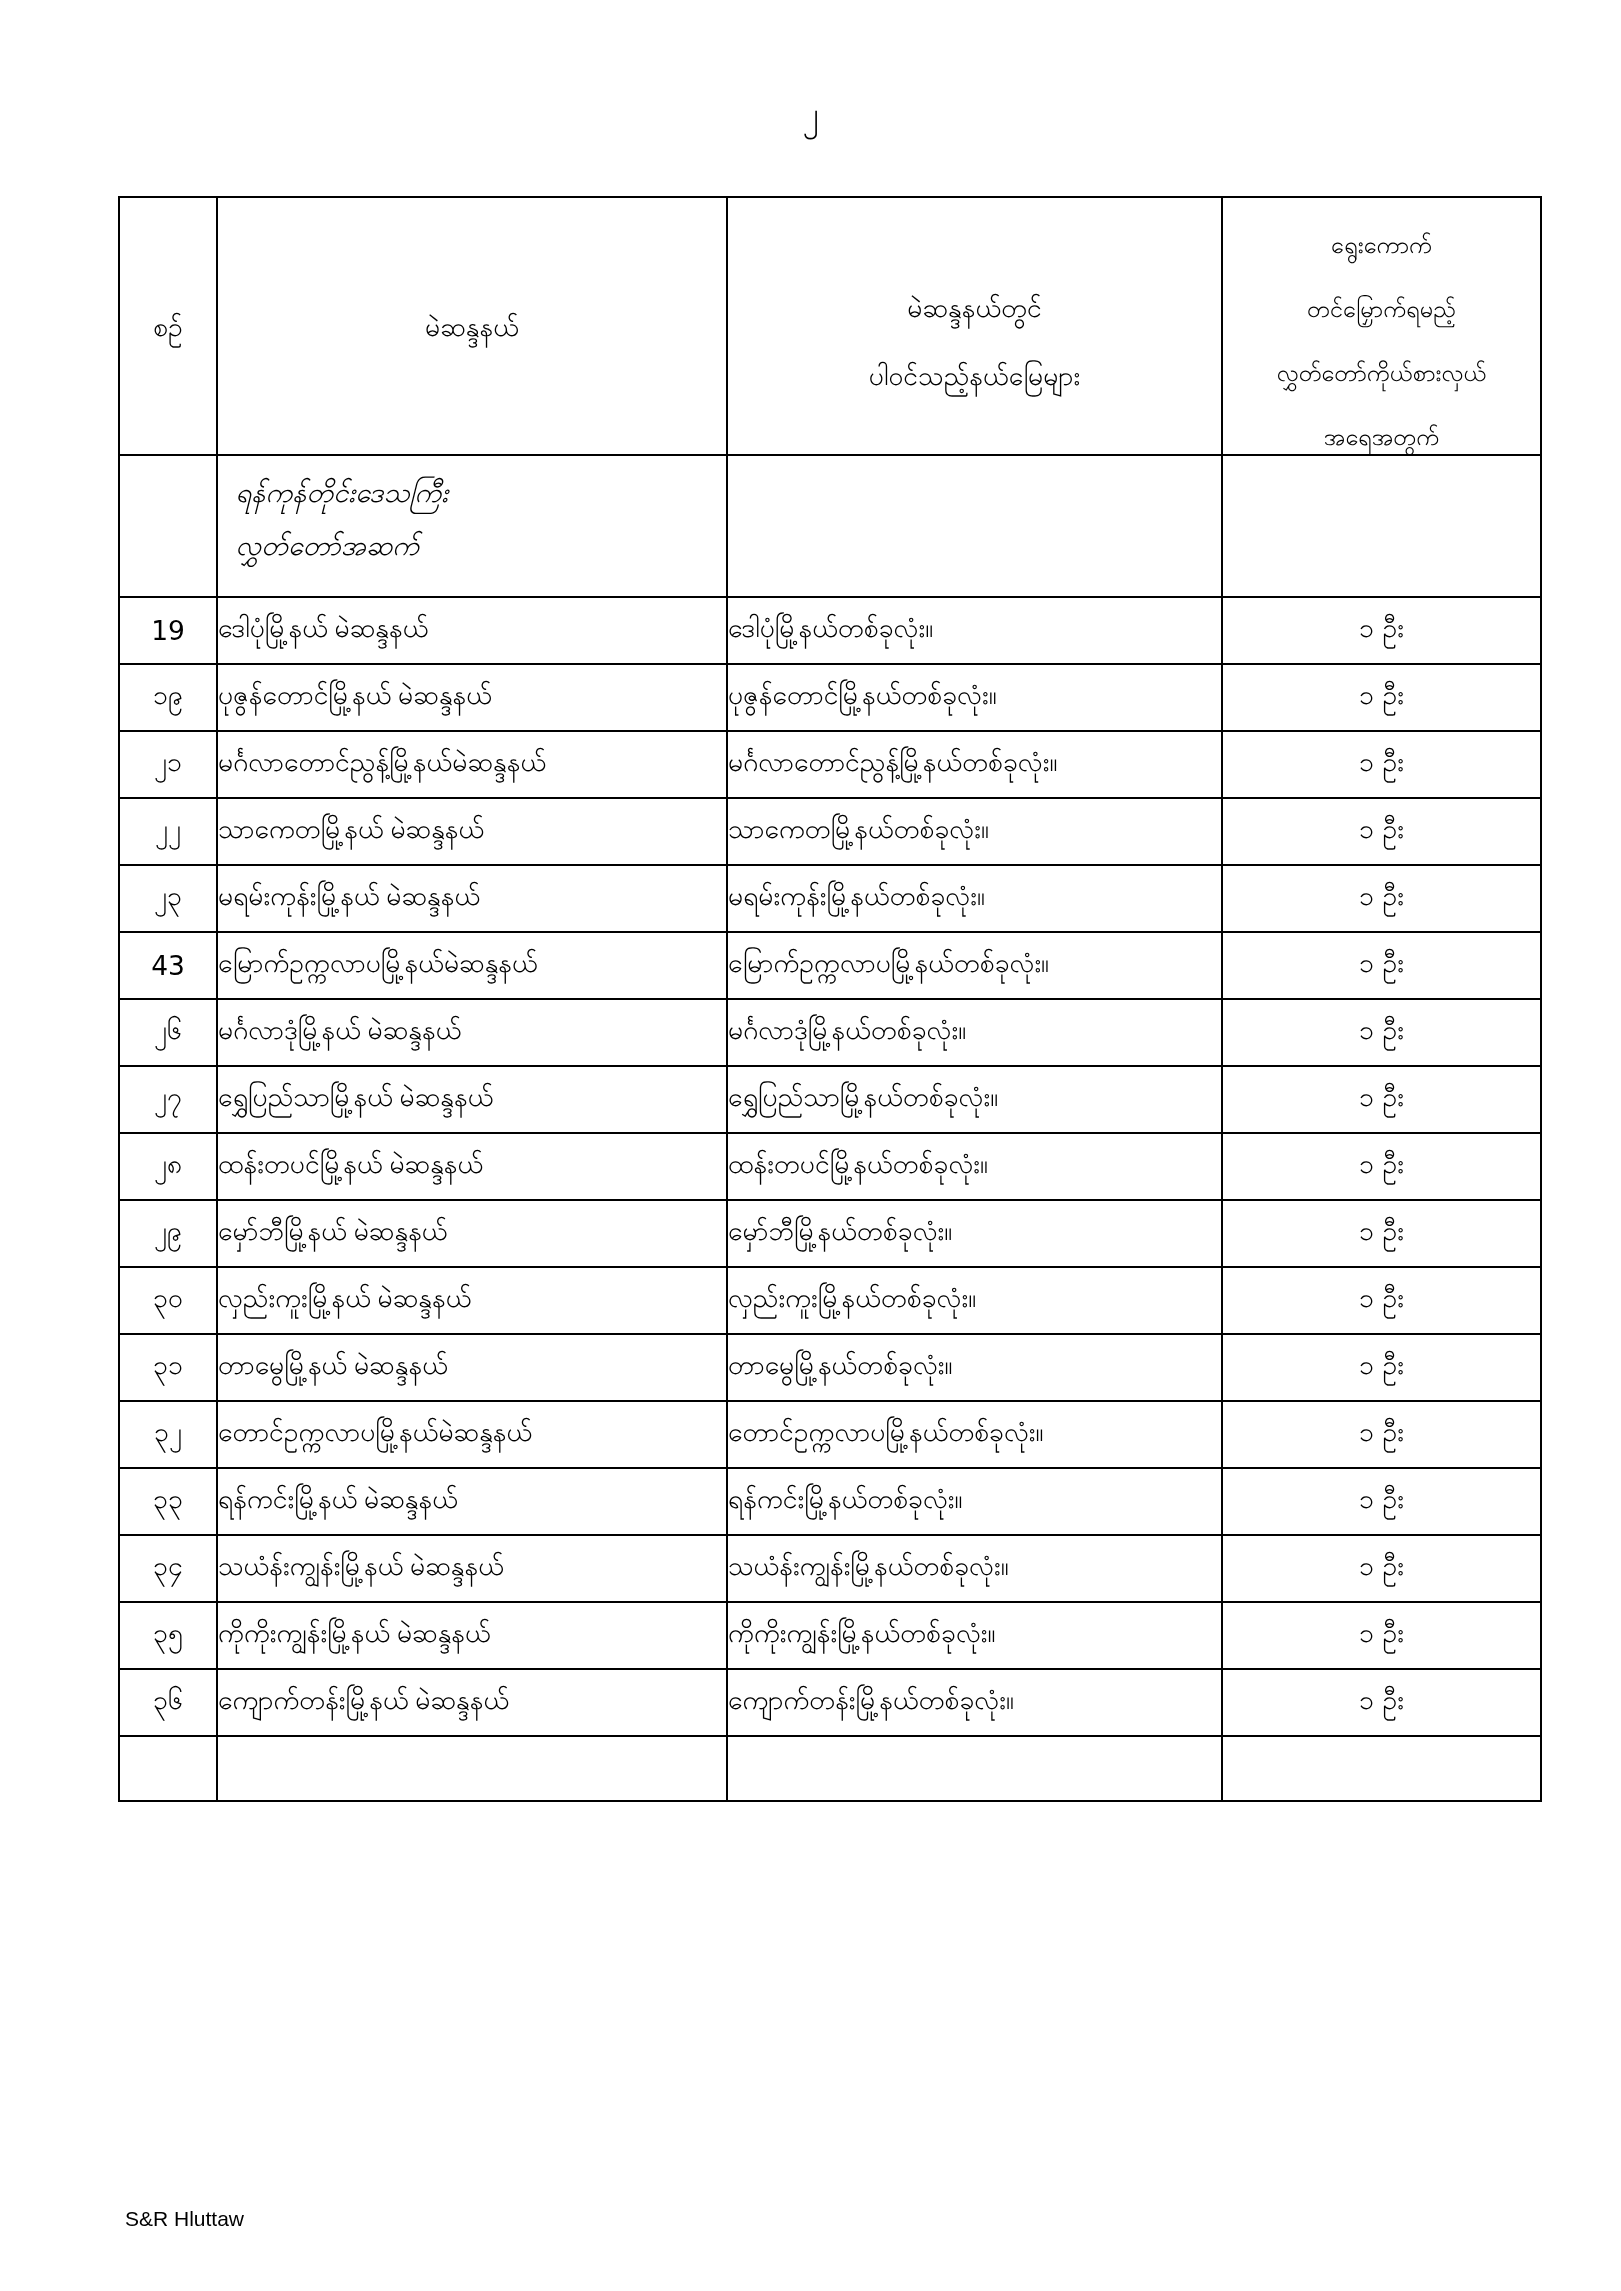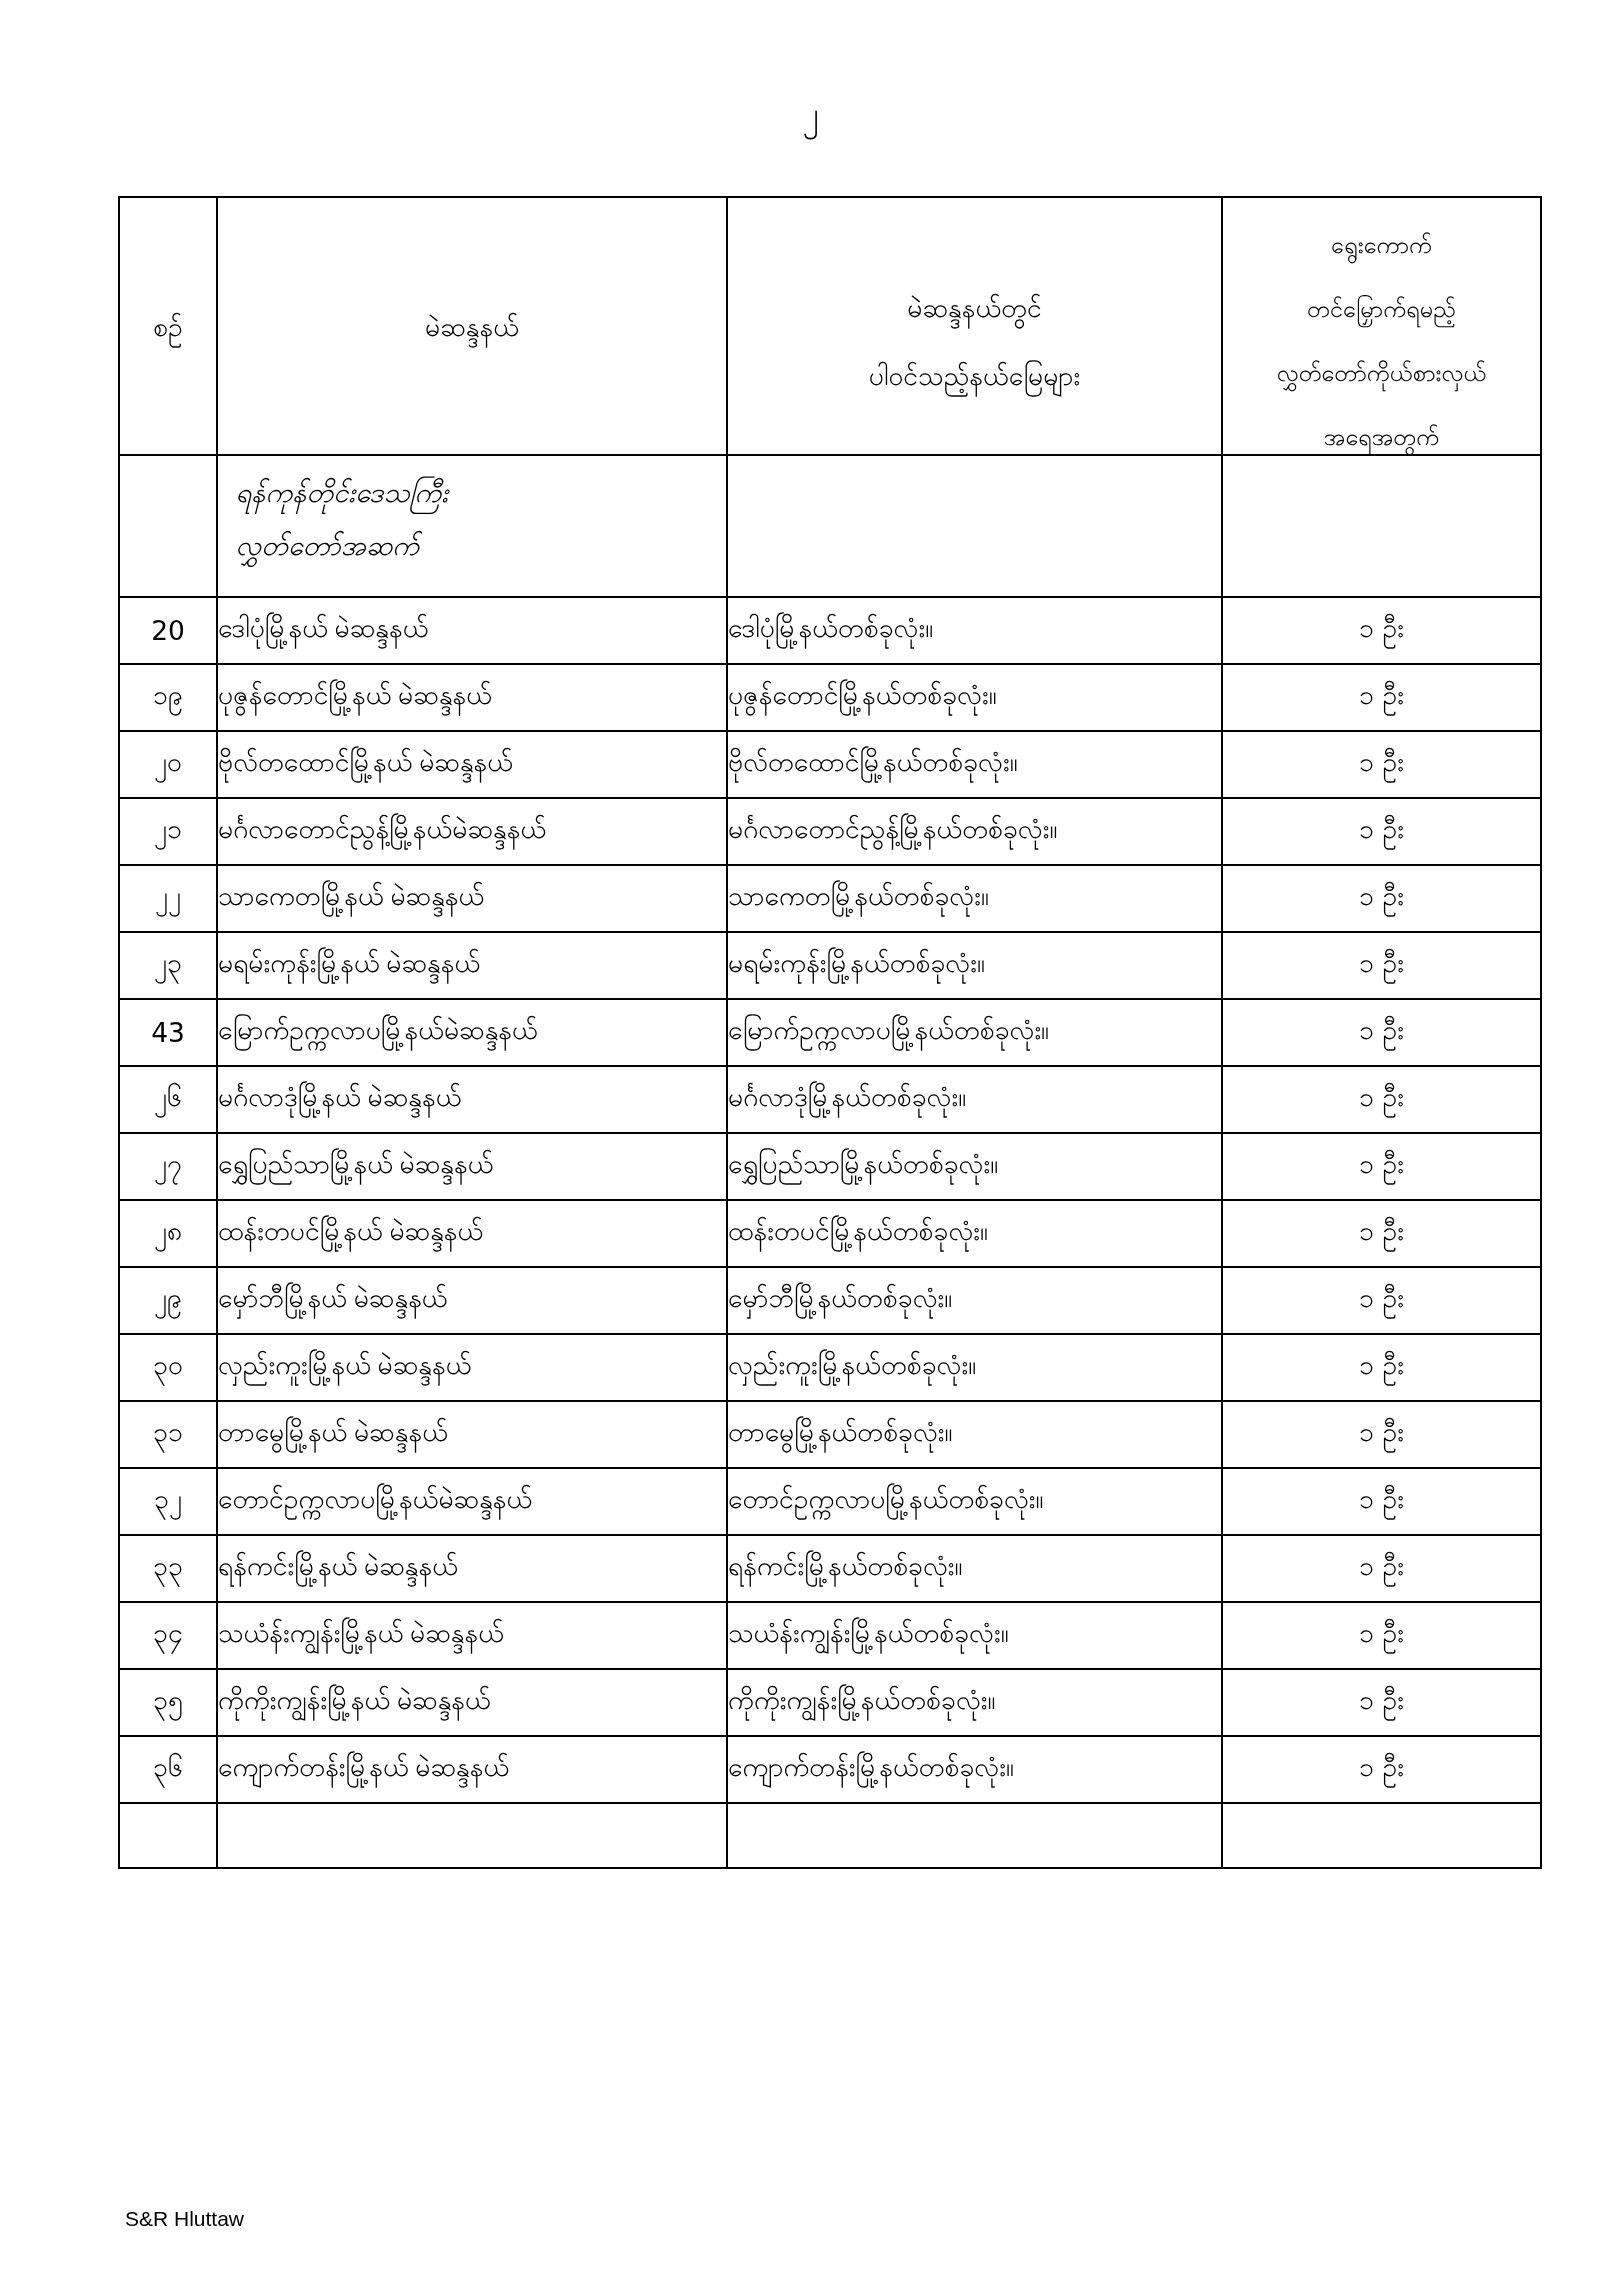--- a/index.html
+++ b/index.html
@@ -143,35 +143,29 @@
         <td class="section-title">
           <span class="sline">ရန်ကုန်တိုင်းဒေသကြီး</span>
           <span class="sline">လွှတ်တော်အဆက်</span>
         </td>
         <td class="cell-areas"></td>
         <td class="cell-count"></td>
       </tr>
     </tbody>
     <tbody id="rows-body">
         <tr class="data-row">
-          <td class="cell-no">20</td>
+          <td class="cell-no">19</td>
           <td class="cell-name">ဒေါပုံမြို့နယ် မဲဆန္ဒနယ်</td>
           <td class="cell-areas">ဒေါပုံမြို့နယ်တစ်ခုလုံး။</td>
           <td class="cell-count">၁ ဦး</td>
         </tr>
         <tr class="data-row">
           <td class="cell-no">၁၉</td>
           <td class="cell-name">ပုဇွန်တောင်မြို့နယ် မဲဆန္ဒနယ်</td>
           <td class="cell-areas">ပုဇွန်တောင်မြို့နယ်တစ်ခုလုံး။</td>
-          <td class="cell-count">၁ ဦး</td>
-        </tr>
-        <tr class="data-row">
-          <td class="cell-no">၂၀</td>
-          <td class="cell-name">ဗိုလ်တထောင်မြို့နယ် မဲဆန္ဒနယ်</td>
-          <td class="cell-areas">ဗိုလ်တထောင်မြို့နယ်တစ်ခုလုံး။</td>
           <td class="cell-count">၁ ဦး</td>
         </tr>
         <tr class="data-row">
           <td class="cell-no">၂၁</td>
           <td class="cell-name">မင်္ဂလာတောင်ညွန့်မြို့နယ်မဲဆန္ဒနယ်</td>
           <td class="cell-areas">မင်္ဂလာတောင်ညွန့်မြို့နယ်တစ်ခုလုံး။</td>
           <td class="cell-count">၁ ဦး</td>
         </tr>
         <tr class="data-row">
           <td class="cell-no">၂၂</td>

